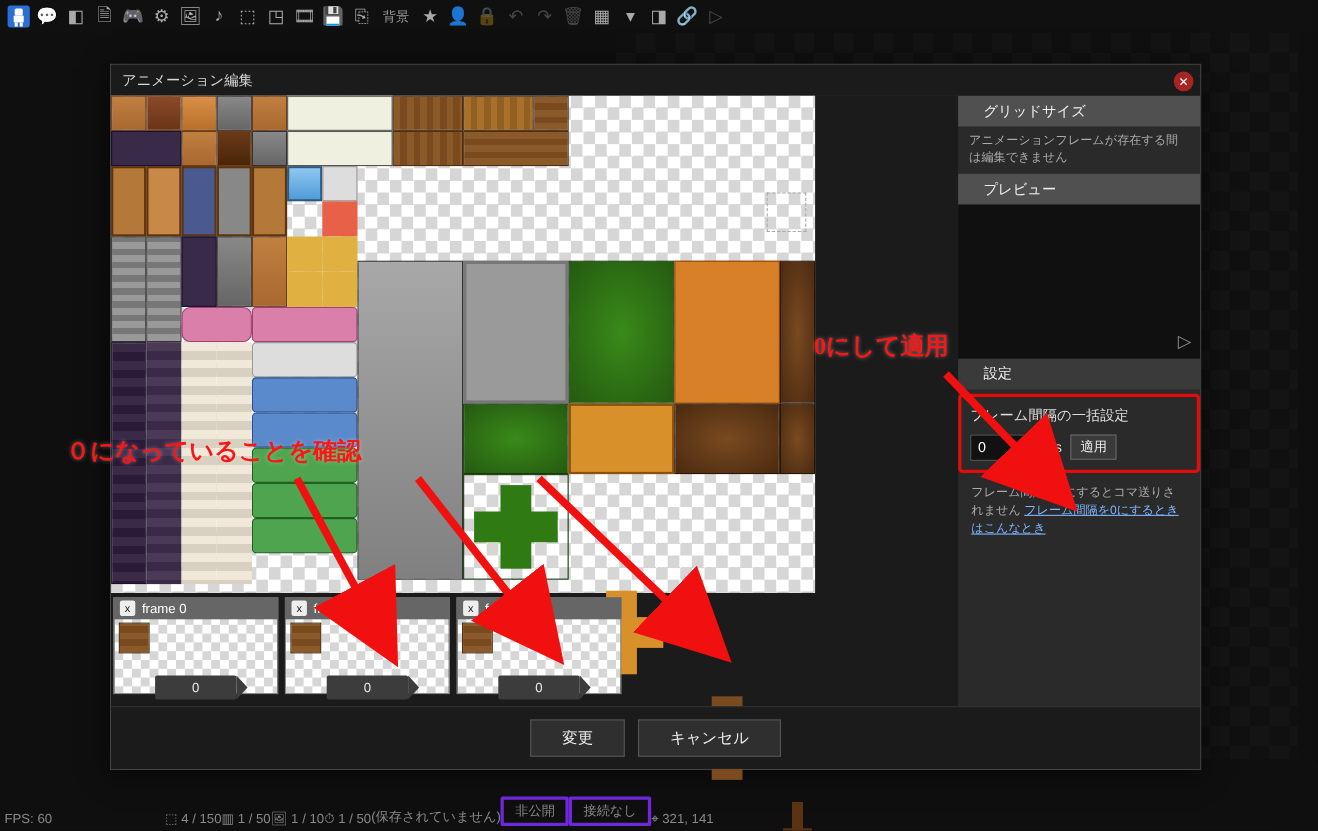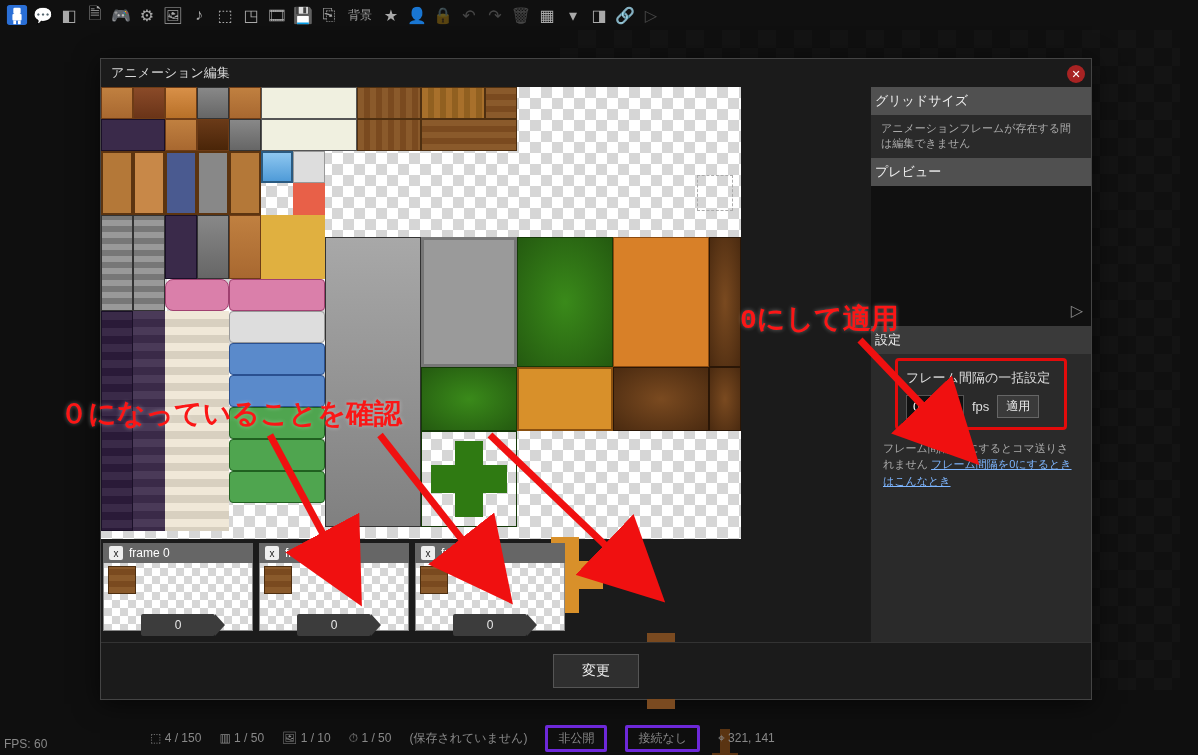--- a/index.html
+++ b/index.html
@@ -55,48 +55,48 @@
   .sel-box{position:absolute;left:596px;top:88px;width:34px;height:34px;border:1px dashed #aaa}
   
   .frames{position:absolute;left:0;top:456px;right:0;height:98px;display:flex;align-items:flex-start;padding:0 2px}
   .frame{width:148px;height:86px;margin-right:6px;background:repeating-conic-gradient(#fff 0 25%, #d6d6d6 0 50%) 0 0/16px 16px;position:relative;border:1px solid #888}
   .frame-hdr{position:absolute;top:-1px;left:-1px;right:-1px;height:20px;background:#666;display:flex;align-items:center;gap:6px;padding:0 6px;color:#fff;font-size:12px}
   .xbtn{width:14px;height:14px;background:#eee;color:#222;font-size:10px;display:flex;align-items:center;justify-content:center;border-radius:2px;cursor:pointer}
   .thumb{position:absolute;left:4px;top:22px;width:26px;height:26px}
   .ftag{position:absolute;left:50%;bottom:-6px;transform:translateX(-50%);width:74px;height:22px;background:#3c3c3c;color:#e8e8e8;display:flex;align-items:center;justify-content:center;font-size:12px;border-radius:2px}
   .ftag::after{content:"";position:absolute;right:-10px;top:0;width:0;height:0;border-top:11px solid transparent;border-bottom:11px solid transparent;border-left:10px solid #3c3c3c}
   
-  .section-h{background:#505050;color:#eee;padding:5px 4px;font-size:13px}
+  .section-h{background:#505050;color:#eee;padding:5px 23px;font-size:13px}
   .grid-inputs{display:flex;align-items:center;gap:6px;padding:8px 10px}
   .grid-inputs .gi{background:#3a3a3a;border:1px solid #555;padding:4px 8px;color:#bbb;font-size:13px;width:72px;text-align:left}
   .gi .gl{color:#eee;font-weight:bold;margin-right:6px}
   .dd{width:22px;height:28px;background:#3a3a3a;border:1px solid #555;display:flex;align-items:center;justify-content:center;color:#ddd}
   .note{padding:6px 10px;font-size:11px;color:#aaa;line-height:1.4}
   .preview-box{height:140px;background:#101010;margin:0;position:relative}
   .play{position:absolute;right:8px;bottom:6px;color:#888;font-size:16px}
   .cb-row{display:flex;align-items:center;gap:6px;padding:8px 10px}
   .cb-row input{accent-color:#2d7fe8}
-  .settings-box{border:3px solid #e30b0b;margin:4px 24px;padding:8px;border-radius:4px}
+  .settings-box{border:3px solid #e30b0b;margin:4px 0;padding:8px;border-radius:4px}
   .settings-box .lbl{color:#ddd;font-size:13px;margin-bottom:8px}
   .fps-row{display:flex;align-items:center;gap:8px}
   .fps-in{width:44px;height:22px;background:#111;border:1px solid #555;color:#fff;text-align:left;padding:0 6px;font-size:13px}
   .fps-u{color:#ddd;font-size:13px}
   .apply-btn{background:#3a3a3a;border:1px solid #666;color:#eee;padding:2px 8px;font-size:12px;cursor:pointer}
   .note2{padding:6px 12px 10px;font-size:11px;color:#aaa;line-height:1.5}
   .note2 a{color:#7eb6ff;text-decoration:underline}
   
   .footer{position:absolute;bottom:0;left:0;right:0;height:56px;display:flex;align-items:center;justify-content:center;gap:12px;border-top:1px solid #333;background:#1b1b1b}
   .btn{background:#2f2f2f;border:1px solid #555;color:#eee;padding:7px 28px;font-size:14px;cursor:pointer}
   
-  .anno{position:absolute;color:#fb1616;font-weight:800;font-size:28px;text-shadow:0 0 4px rgba(255,255,255,.35);pointer-events:none;font-family:Liberation Mono, monospace;white-space:nowrap}
+  .anno{position:absolute;color:#fb1616;font-weight:800;font-size:22px;text-shadow:0 0 4px rgba(255,255,255,.35);pointer-events:none;font-family:Liberation Serif, serif;white-space:nowrap}
   .arrow{position:absolute;pointer-events:none}
   .arrow line{stroke:#f01010;stroke-width:7}
   .arrow polygon{fill:#f01010}
   
-  .status{position:absolute;left:150px;bottom:4px;right:8px;height:26px;display:flex;align-items:center;gap:18px;color:#888;font-size:12px}
+  .status{position:absolute;left:150px;bottom:4px;right:8px;height:26px;display:flex;align-items:flex-end;color:#888;font-size:12px}
   .status .pill{border:3px solid #6d28d9;padding:2px 10px;border-radius:2px;color:#888}
   .fps-label{position:absolute;left:4px;bottom:4px;color:#888;font-size:12px}
 </style>
 </head>
 <body>
 
 <div class="toolbar">
   <div class="app-icon">
     <svg viewBox="0 0 24 24">
         <rect x="1" y="1" width="22" height="22" rx="3" fill="#2a6fd6"></rect>
@@ -260,20 +260,21 @@
         </div>
       </div>
       <div class="note2">
         <span>フレーム間隔を0にするとコマ送りされません </span><a href="#">フレーム間隔を0にするときはこんなとき</a>
       </div>
     </div>
   </div>
 
   <div class="footer">
     <div class="btn">変更</div>
+    <div class="btn">キャンセル</div>
   </div>
 </div>
 
 <div class="anno" style="left:60px;top:395px">０になっていることを確認</div>
 <div class="anno" style="left:740px;top:300px">0にして適用</div>
 
 <svg class="arrow" style="left:0;top:0" width="1198" height="755">
   <defs>
     <marker id="ah" markerWidth="12" markerHeight="12" refX="9" refY="6" orient="auto">
       <polygon points="0 0, 12 6, 0 12"></polygon>

